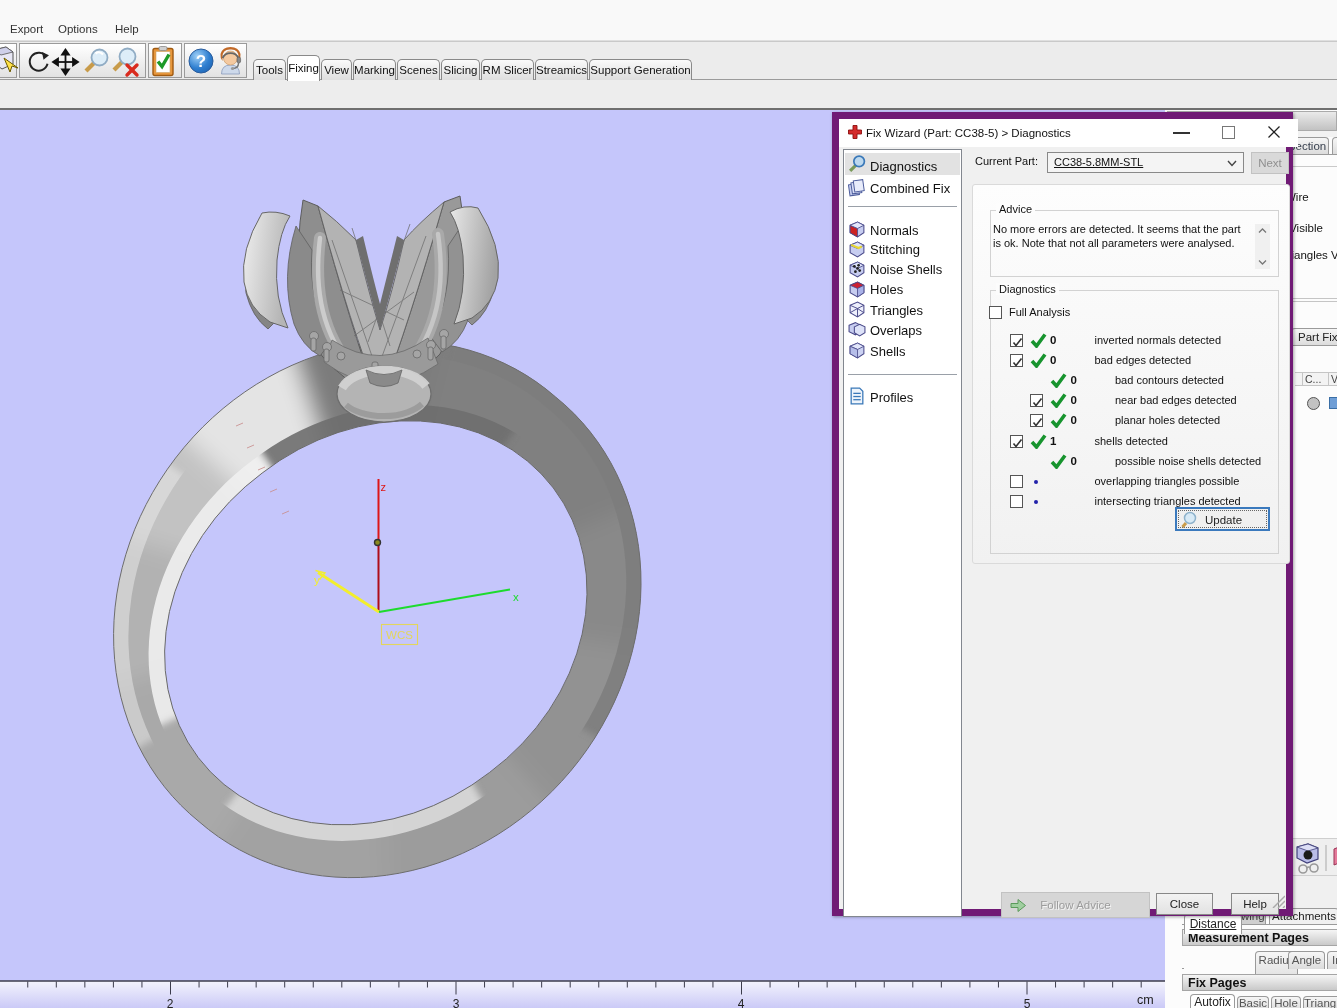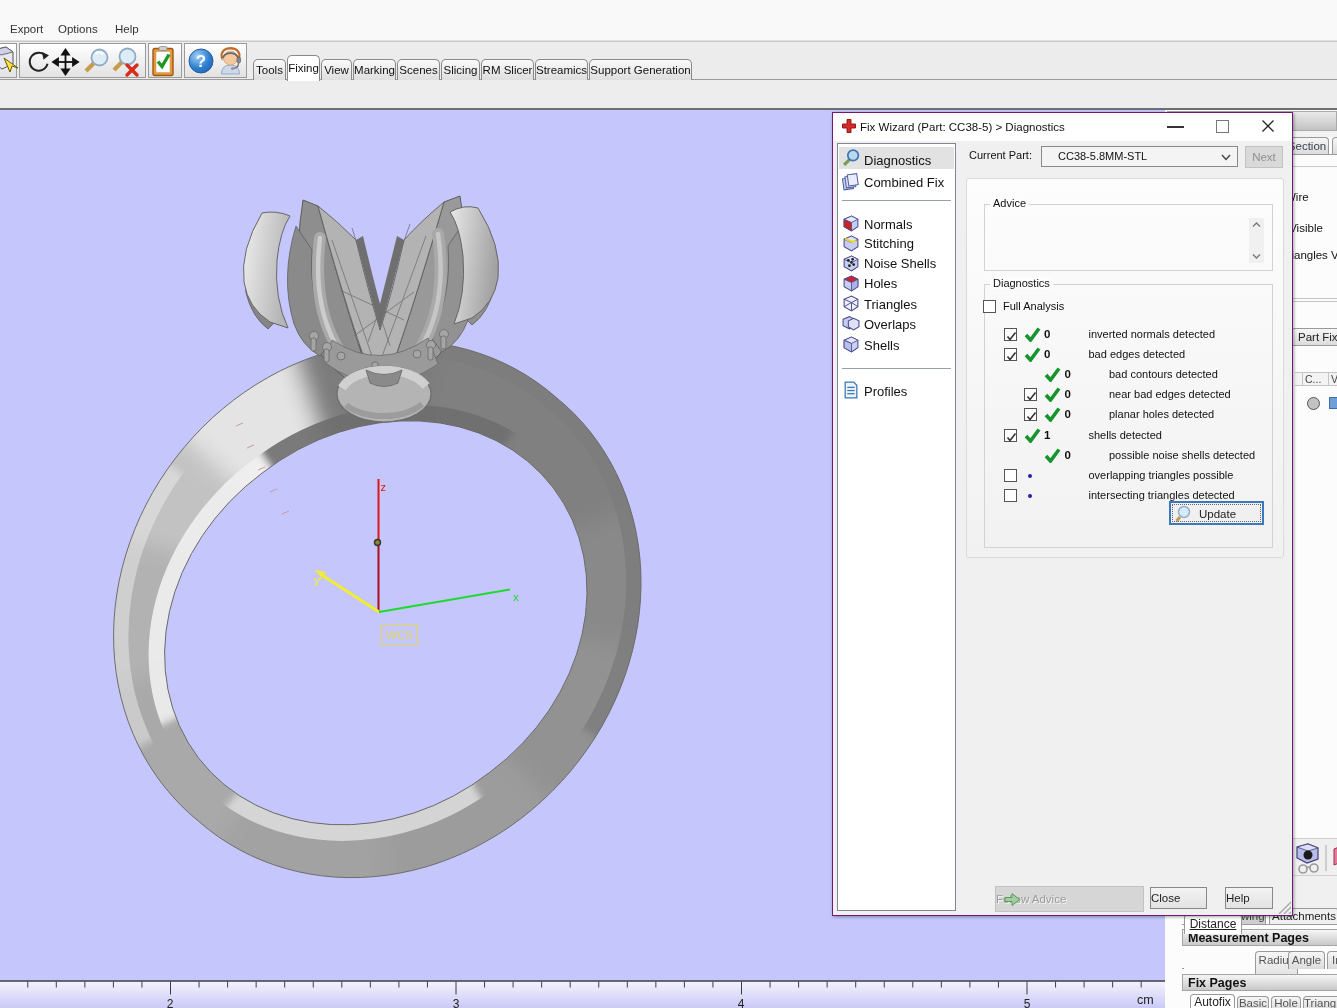--- a/index.html
+++ b/index.html
@@ -384,31 +384,31 @@
   <div class="dtab" style="left:162px;top:841px;width:26px;height:18px;line-height:16px;color:#555;text-align:left;padding-left:4px;">In</div>
   <div class="abs" style="left:17px;top:858px;width:2px;height:1px;background:#9a9a9a;"></div>
 
   <div class="hdrbar" style="top:864px;">Fix Pages</div>
   <div class="dtab" style="left:25px;top:884px;width:45px;height:16px;line-height:15px;background:#ffffff;font-size:12px;">Autofix</div>
   <div class="dtab" style="left:72px;top:886px;width:32px;height:14px;line-height:13px;color:#555;">Basic</div>
   <div class="dtab" style="left:106px;top:886px;width:30px;height:14px;line-height:13px;color:#555;">Hole</div>
   <div class="dtab" style="left:138px;top:886px;width:42px;height:14px;line-height:13px;color:#555;">Triangle</div>
 </div>
 
-<div id="dlg" class="abs" style="left:832px;top:112px;width:461px;height:804px;background:#f0f0f0;border:1px solid #701a75;box-shadow:1px 1px 3px rgba(0,0,0,0.35);">
+<div id="dlg" class="abs" style="left:832px;top:112px;width:461px;height:804px;background:#f0f0f0;border:7px solid #701a75;box-shadow:1px 1px 3px rgba(0,0,0,0.35);">
   <style>
     .chk { position:absolute; width:13px; height:13px; background:#fff; border:1px solid #555; }
     .chk svg { position:absolute; left:0px; top:1px; }
     .gchk { position:absolute; width:17px; height:15px; }
     .dnum { position:absolute; font-size:11.5px; font-weight:bold; color:#111; }
     .dlbl { position:absolute; font-size:11px; color:#111; white-space:nowrap; }
     .sbi { position:absolute; left:4px; width:18px; height:18px; }
     .sbt { position:absolute; left:26px; font-size:13px; color:#111; white-space:nowrap; }
     .bbtn { position:absolute; background:linear-gradient(#f3f3f3,#e2e2e2); border:1px solid #ababab;
-      font-size:11.5px; color:#222; text-align:left; }
+      font-size:11.5px; color:#222; text-align:center; }
   </style>
 
   <div class="abs" style="left:0;top:0;width:459px;height:28px;background:#ffffff;">
     <svg class="abs" style="left:8px;top:5px;" width="16" height="16" viewBox="0 0 16 16">
       <path d="M6 1.5 L10 1.5 L10 6 L14.5 6 L14.5 10 L10 10 L10 14.5 L6 14.5 L6 10 L1.5 10 L1.5 6 L6 6 Z" fill="#d42a2a" stroke="#8c0f0f" stroke-width="0.9"></path>
     </svg>
     <div class="abs" style="left:27px;top:8px;font-size:11.5px;color:#111;">Fix Wizard (Part: CC38-5) &gt; Diagnostics</div>
     <div class="abs" style="left:334px;top:13px;width:17px;height:2px;background:#333;"></div>
     <div class="abs" style="left:383px;top:7px;width:13px;height:13px;border:1px solid #777;"></div>
     <svg class="abs" style="left:427px;top:5px;" width="16" height="16" viewBox="0 0 16 16">
@@ -486,31 +486,32 @@
           <line x1="5" y1="6" x2="12" y2="6"></line>
           <line x1="5" y1="9" x2="12" y2="9"></line>
           <line x1="5" y1="12" x2="12" y2="12"></line>
         </g>
     </svg>
     <div class="sbt" style="top:240px;">Profiles</div>
   </div>
 
   <div class="dlbl" style="left:136px;top:36px;">Current Part:</div>
   <div class="abs" style="left:208px;top:33px;width:197px;height:21px;background:#f4f4f4;border:1px solid #898989;">
-    <div class="dlbl" style="left:16px;top:3px;">CC38-5.8MM-STL</div>
+    <div class="dlbl" style="left:6px;top:3px;text-decoration:underline;">CC38-5.8MM-STL</div>
     <svg class="abs" style="right:6px;top:7px;" width="10" height="7" viewBox="0 0 10 7">
         <path d="M1 1 L5 5.5 L9 1" fill="none" stroke="#444" stroke-width="1.4"></path>
       </svg>
   </div>
   <div class="abs" style="left:412px;top:33px;width:38px;height:22px;background:#d9d9d9;border:1px solid #c2c2c2;font-size:11.5px;color:#8f8f8f;text-align:center;line-height:20px;">Next</div>
 
   <div class="abs" style="left:133px;top:65px;width:318px;height:380px;background:linear-gradient(#fdfdfd,#f1f1f1);border:1px solid #dadada;border-radius:3px;"></div>
 
   <div class="abs" style="left:151px;top:91px;width:289px;height:67px;border:1px solid #d2d2d2;"></div>
   <div class="dlbl" style="left:157px;top:84px;background:#fdfdfd;padding:0 3px;">Advice</div>
+  <div class="dlbl" style="left:154px;top:104px;line-height:13.5px;">No more errors are detected. It seems that the part<br>is ok. Note that not all parameters were analysed.</div>
   <div class="abs" style="left:416px;top:105px;width:15px;height:45px;background:#f0f0f0;">
     <svg width="15" height="45" viewBox="0 0 15 45">
       <path d="M4 8.5 L7.5 5 L11 8.5" fill="none" stroke="#777" stroke-width="1.3"></path>
       <path d="M4 36.5 L7.5 40 L11 36.5" fill="none" stroke="#777" stroke-width="1.3"></path>
     </svg>
   </div>
 
   <div class="abs" style="left:151px;top:171px;width:289px;height:264px;border:1px solid #d2d2d2;"></div>
   <div class="dlbl" style="left:157px;top:164px;background:#fcfcfc;padding:0 3px;">Diagnostics</div>
   <div class="chk" style="left:150px;top:187px;"></div>

